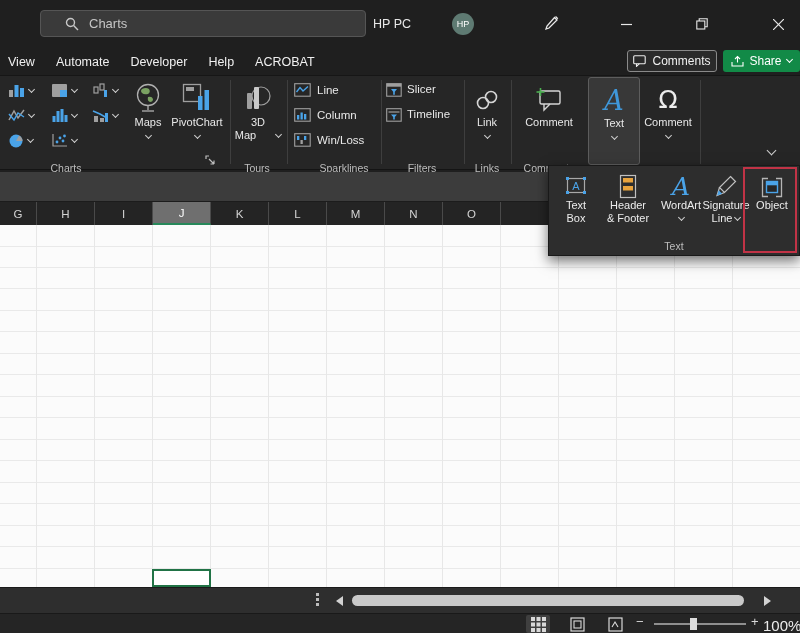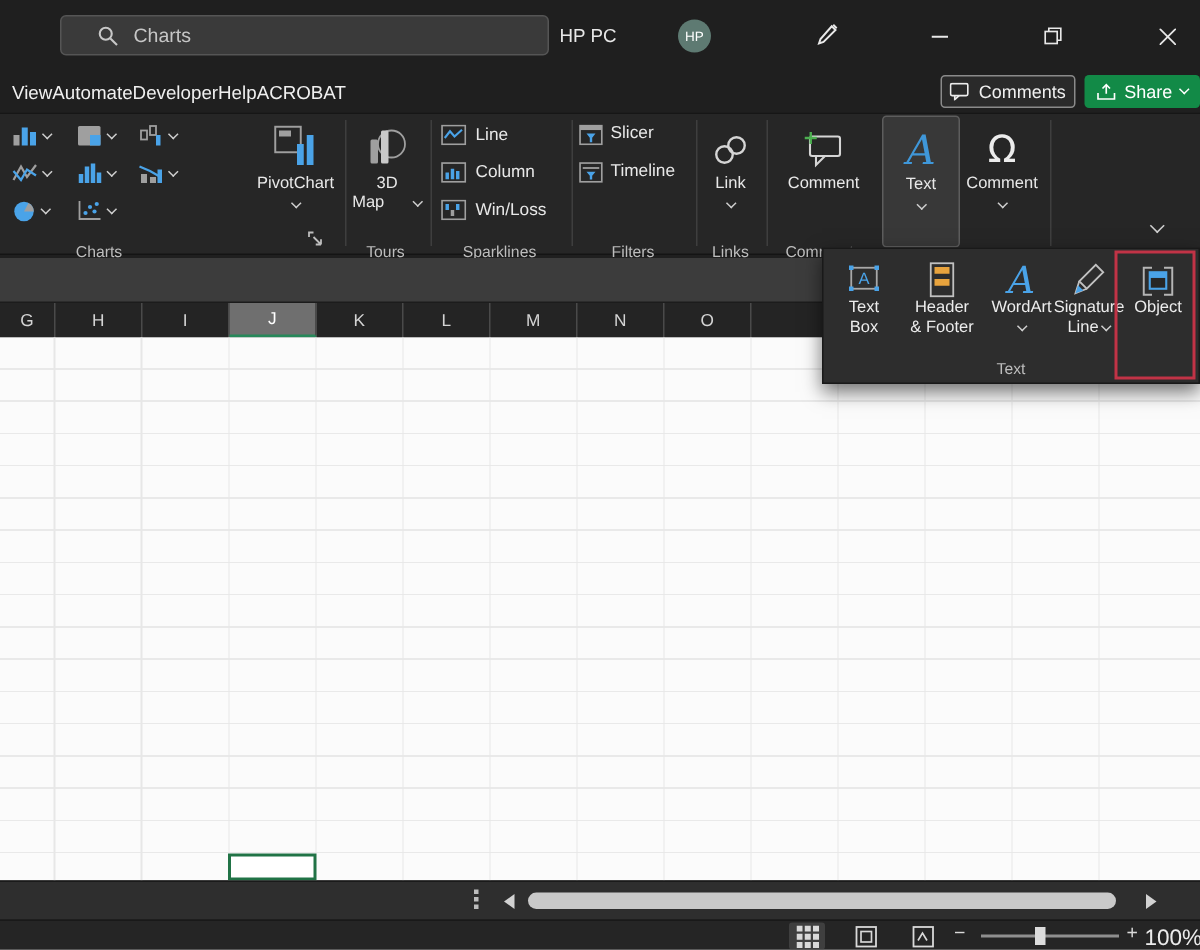--- a/index.html
+++ b/index.html
@@ -15,21 +15,21 @@
                display:flex; align-items:center; gap:10px; padding-left:24px;
                color:#c6c6c6; font-size:13px; cursor:text; }
   .tb-right { position:absolute; right:0; top:0; height:48px; display:flex; align-items:center;gap:32px; }
   .username { color:#e8e8e8; font-size:12.5px; margin-right:9px; }
   .avatar { width:22px; height:22px; border-radius:50%; background:#5e7a72; color:#fff;
             font-size:9px; display:flex; align-items:center; justify-content:center; margin-right:22px; }
   .winbtn { width:44px; height:48px; display:flex; align-items:center; justify-content:center; color:#e8e8e8; }
 
   
   .menurow { position:absolute; left:0; top:48px; width:800px; height:27px; background:#1f1f1f; }
-  .menutabs { position:absolute; left:8px; top:0; height:27px; display:flex; align-items:center; }
+  .menutabs { position:absolute; left:8px; top:0; height:27px; display:flex; gap:21px; align-items:center; }
   .menutab { color:#f0f0f0; font-size:12.5px; cursor:pointer; }
   .comments-btn { position:absolute; left:627px; top:2px; width:90px; height:22px; border:1px solid #8a8a8a;
                   border-radius:3px; display:flex; align-items:center; justify-content:center; gap:6px;
                   color:#f0f0f0; font-size:12px; background:#2a2a2a; }
   .share-btn { position:absolute; left:723px; top:2px; width:77px; height:22px; border-radius:3px;
                display:flex; align-items:center; justify-content:center; gap:5px;
                color:#fff; font-size:12px; }
 
   
   .ribbon { position:absolute; left:0; top:75px; width:800px; height:95px; background:#262626;
@@ -224,20 +224,33 @@
       <svg width="17" height="15" viewBox="0 0 17 15">
         <polyline points="2,1 2,13 16,13" fill="none" stroke="#9f9f9f" stroke-width="1.2"></polyline>
         <circle cx="6" cy="9" r="1.4" fill="#4aa3e8"></circle>
           <circle cx="9" cy="5" r="1.4" fill="#4aa3e8"></circle>
         <circle cx="12" cy="8" r="1.4" fill="#4aa3e8"></circle>
           <circle cx="13.5" cy="3" r="1.4" fill="#4aa3e8"></circle>
       </svg>
         <span class="cv"></span>
     </div>
 
+    <div class="rbtn" style="left:122px;">
+      <div class="ricon">
+        <svg width="28" height="30" viewBox="0 0 28 30">
+          <circle cx="14" cy="12" r="10.5" fill="none" stroke="#b0b0b0" stroke-width="1.3"></circle>
+          <path d="M8 6 q4 -2 7 0 q2 3 -1 5 q-4 1 -6 -1 q-2 -2 0 -4 Z" fill="#7aa262"></path>
+          <path d="M14 14 q4 -1 5 2 q0 3 -3 3 q-3 -1 -2 -5 Z" fill="#7aa262"></path>
+          <line x1="14" y1="22.5" x2="14" y2="27" stroke="#b0b0b0" stroke-width="1.3"></line>
+          <path d="M8 28 h12" stroke="#b0b0b0" stroke-width="1.3" fill="none"></path>
+        </svg>
+      </div>
+      <span class="rlbl">Maps</span>
+      <span class="cv" style="margin-top:4px"></span>
+    </div>
     <div class="rbtn" style="left:170px; width:54px;">
       <div class="ricon">
         <svg width="30" height="30" viewBox="0 0 30 30">
           <rect x="1.5" y="1.5" width="17" height="17" fill="none" stroke="#9f9f9f" stroke-width="1.3"></rect>
           <rect x="4" y="4" width="8" height="4" fill="#9f9f9f"></rect>
           <rect x="16" y="13" width="4.5" height="14" fill="#4aa3e8"></rect>
           <rect x="22.5" y="7" width="4.5" height="20" fill="#4aa3e8"></rect>
         </svg>
       </div>
       <span class="rlbl">PivotChart</span>
@@ -287,21 +300,21 @@
     </div>
     <div class="srow" style="top:57px;">
       <svg width="17" height="14" viewBox="0 0 17 14">
         <rect x="0.7" y="0.7" width="15.5" height="12.5" fill="none" stroke="#9f9f9f" stroke-width="1.1"></rect>
         <rect x="3" y="3" width="2.3" height="4" fill="#4aa3e8"></rect>
           <rect x="6.5" y="7" width="2.3" height="4" fill="#9f9f9f"></rect>
           <rect x="10" y="3" width="2.3" height="4" fill="#4aa3e8"></rect>
       </svg>
         <span>Win/Loss</span>
     </div>
-    <div class="grouplabel" style="left:287px; width:92px;">Sparklines</div>
+    <div class="grouplabel" style="left:298px; width:92px;">Sparklines</div>
     <div class="vdiv" style="left:381px;"></div>
 
     <div class="frow" style="top:7px;">
       <svg width="16" height="14" viewBox="0 0 16 14">
         <rect x="0.7" y="0.7" width="14.5" height="12.5" fill="none" stroke="#9f9f9f" stroke-width="1.1"></rect>
         <rect x="0.7" y="0.7" width="14.5" height="3" fill="#9f9f9f"></rect>
         <path d="M5 6 h6 l-2.2 2.8 v3 h-1.6 v-3 Z" fill="#4aa3e8"></path>
       </svg>
         <span>Slicer</span>
     </div>

